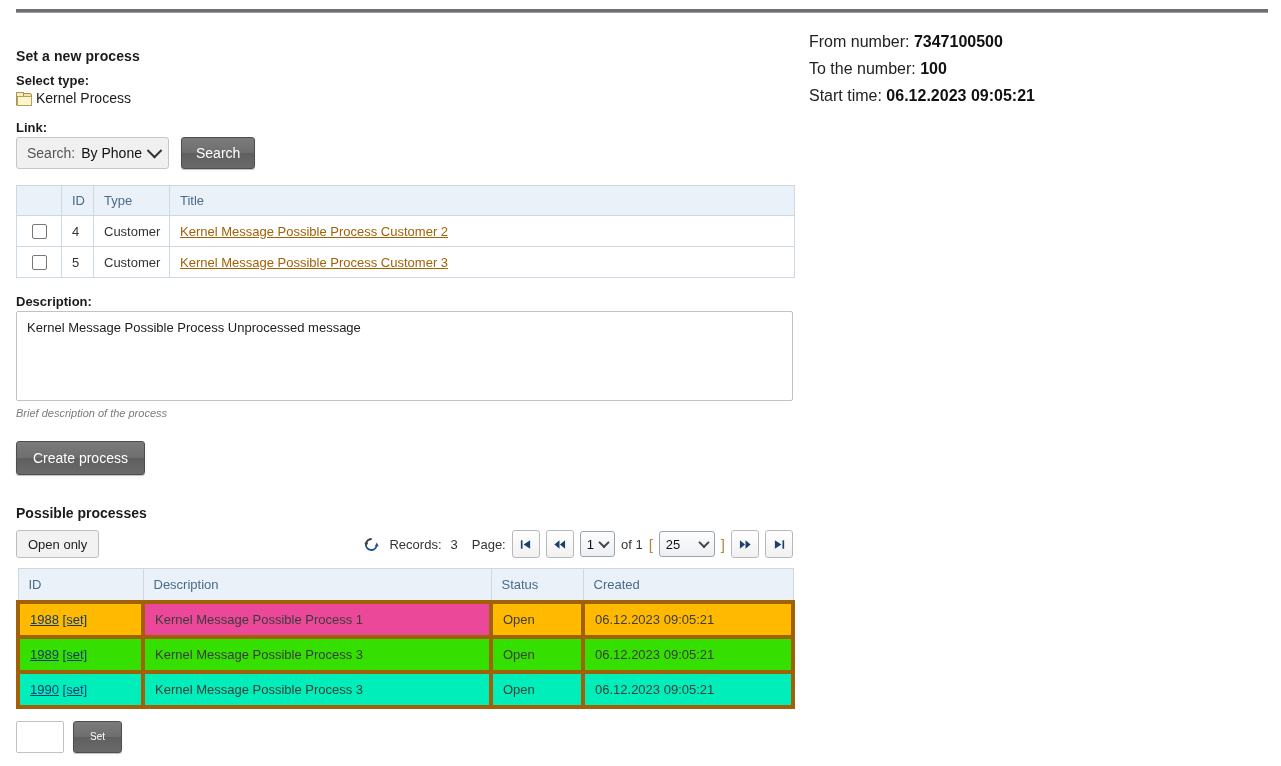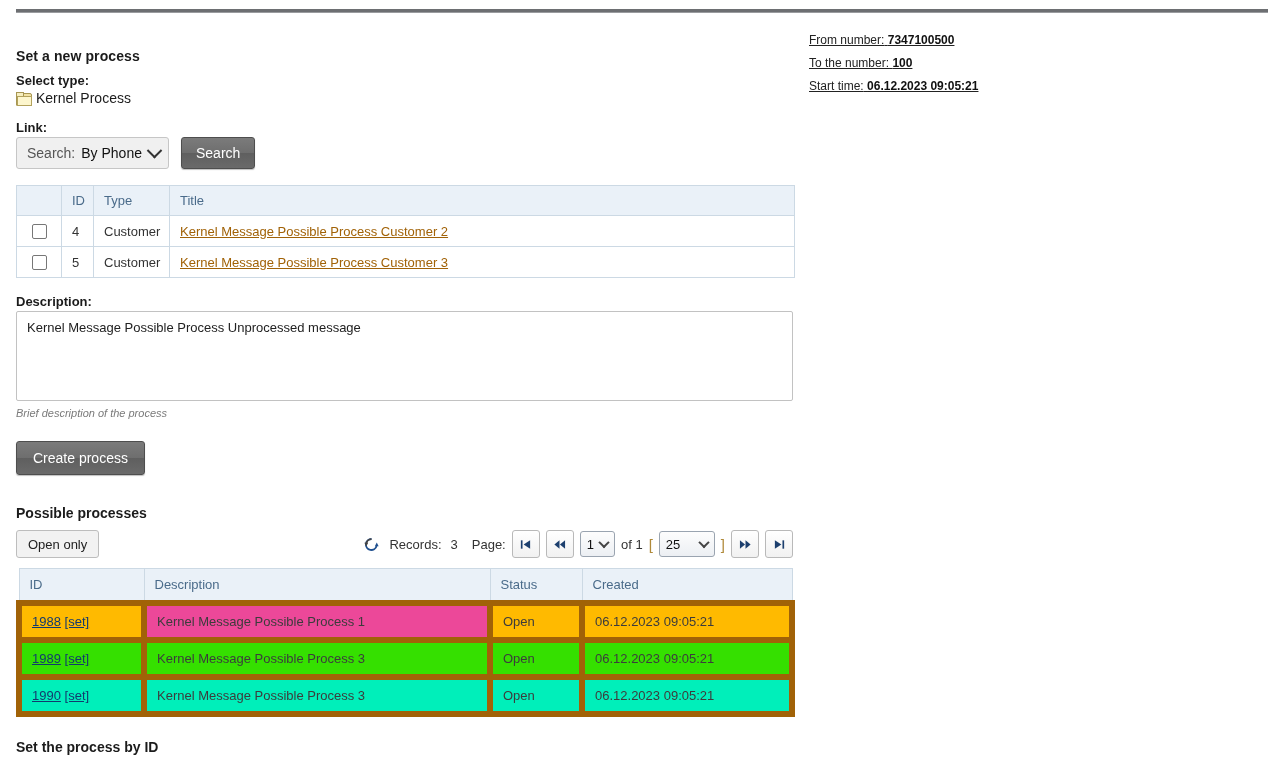--- a/index.html
+++ b/index.html
@@ -182,37 +182,37 @@
 
   
   table.res { border-collapse: collapse; width: 779px; table-layout: fixed; }
   table.res th {
     background: #eaf1f8; color: #4a6b8a; font-weight: normal;
     font-size: 13px; text-align: left; padding: 8px 10px;
     border: 1px solid #ccd9e4;
   }
   table.res td {
     font-size: 13px; padding: 8px 10px;
-    border: 6px solid #a16207; color: #3c3c3c;
+    border: 4px solid #a16207; color: #3c3c3c;
   }
   table.res td a { color: #123a6e; text-decoration: underline; }
   .setlink { color: #123a6e; text-decoration: underline; cursor: pointer; }
 
   .id-input {
     width: 48px; height: 32px;
     border: 1px solid #c2c2c2; border-radius: 2px;
     box-sizing: border-box; outline: none;
     font-family: "Liberation Sans", sans-serif; font-size: 13px;
     padding: 0 5px;
   }
   .bottom-row { display: flex; align-items: center; gap: 9px; margin-top: 12px; }
   .btn-set { height: 32px; line-height: 30px; padding: 0 16px; font-size: 10px; }
 
   
-  .info-line { font-size: 12px; color: #222; margin-bottom: 9px; text-decoration: underline; }
+  .info-line { font-size: 16px; color: #222; margin-bottom: 9px; }
   .info-line b { font-weight: bold; color: #111; }
 </style>
 </head>
 <body>
 
 <div class="page">
 
   <div class="top-rule"></div>
 
   <div class="left-col">
@@ -370,21 +370,20 @@
         </tr>
         <tr>
           <td style="background:#00EFBA"><a>1990</a> <span class="setlink">[set]</span></td>
           <td style="background:#00EFBA">Kernel Message Possible Process 3</td>
           <td style="background:#00EFBA">Open</td>
           <td style="background:#00EFBA">06.12.2023 09:05:21</td>
         </tr>
       </tbody>
     </table>
 
-    <h2 class="sub-title" style="margin-top:22px">Set the process by ID</h2>
 
     <div class="bottom-row">
       <input class="id-input" type="text" placeholder="" style="">
       <button class="btn-gray btn-set">Set</button>
     </div>
     
   </div>
 
   <div class="right-col">
     <div class="info-line">

